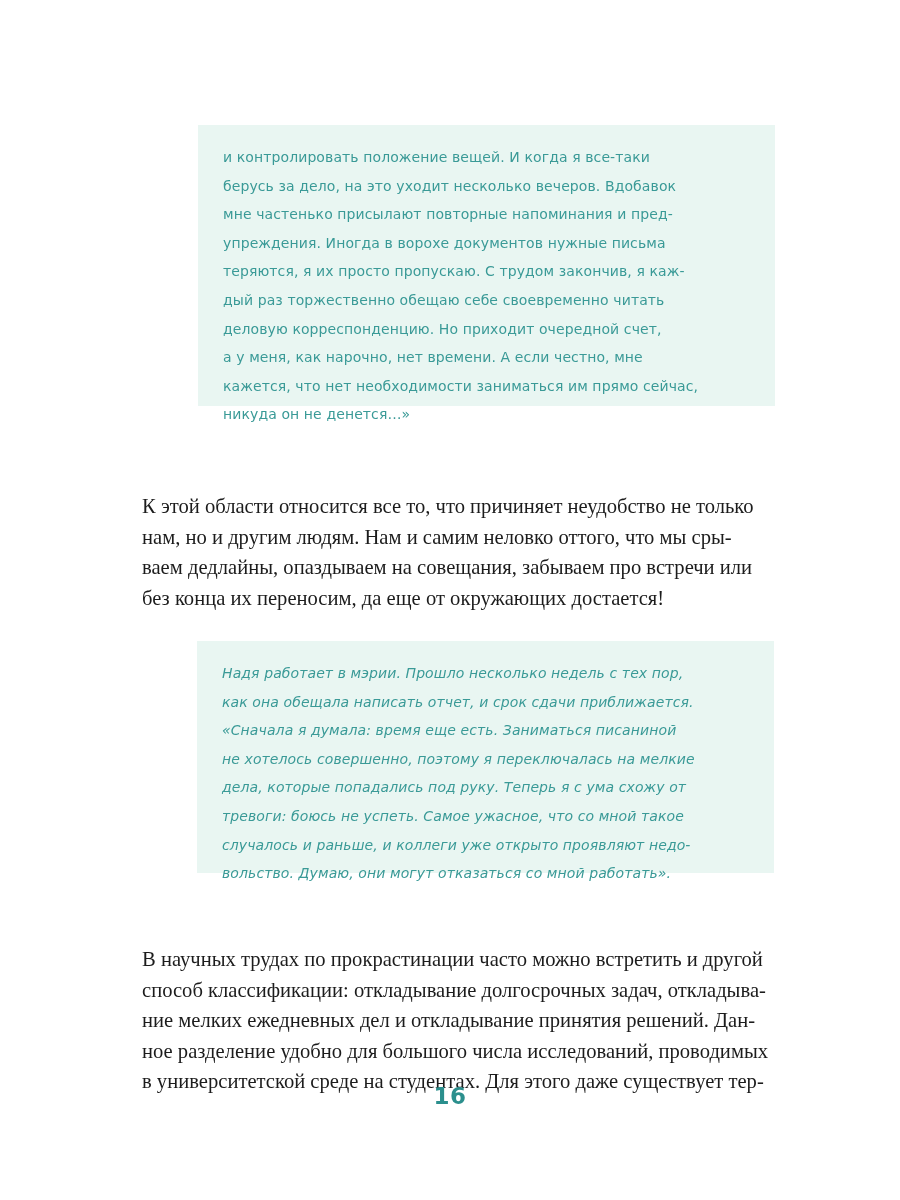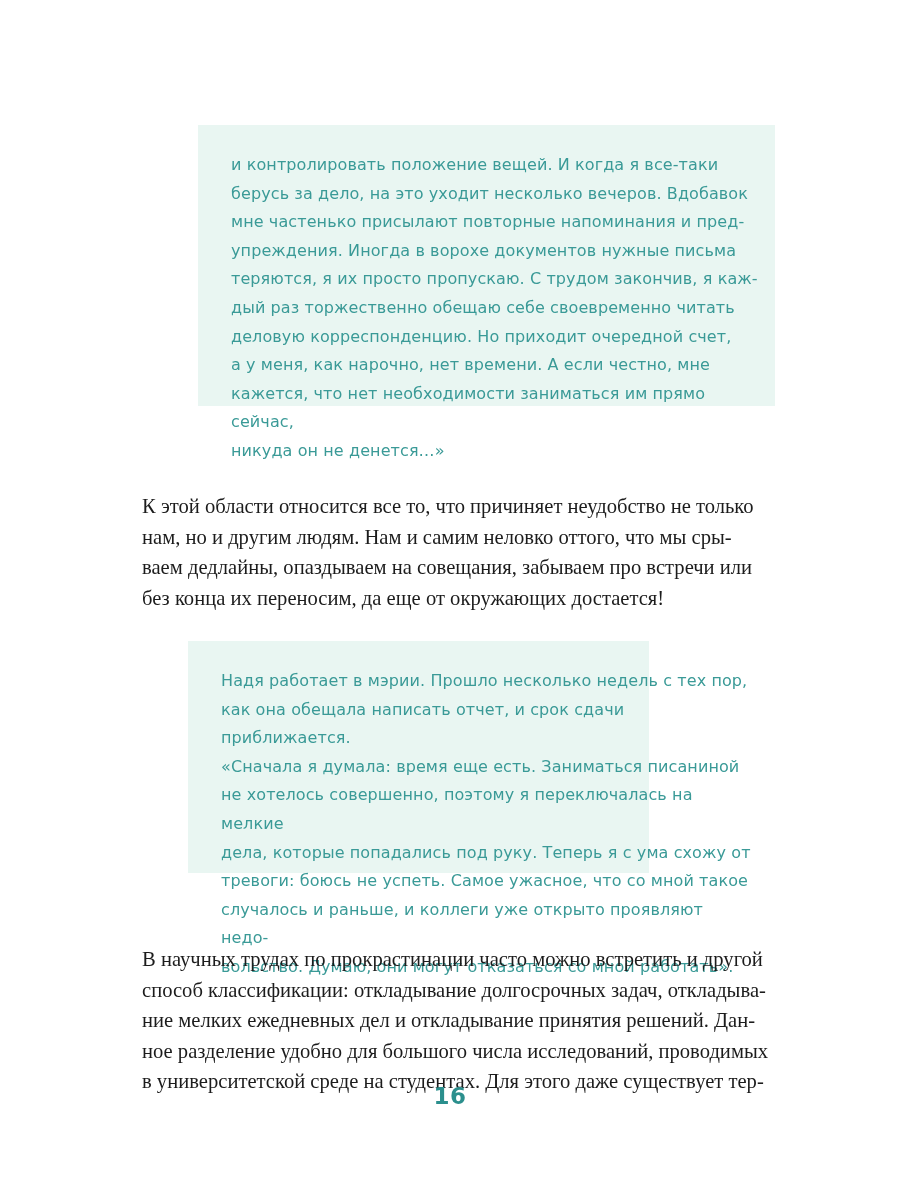--- a/index.html
+++ b/index.html
@@ -25,45 +25,46 @@
 
   
   .quote-box {
     position: absolute;
     background: #e9f6f2;
     box-sizing: border-box;
   }
   .quote-box .quote-text {
     font-family: "DejaVu Sans", "Liberation Sans", sans-serif;
     color: #3a9a97;
-    font-size: 16px;
+    font-size: 14px;
     line-height: 28.6px;
     letter-spacing: 0.1px;
     white-space: pre-line;
-    margin: 8px;
+    margin: 0;
   }
 
   #quote-box-1 {
     left: 198px;
     top: 125px;
     width: 577px;
     height: 281px;
   }
   #quote-box-1 .quote-text {
     position: absolute;
     left: 25px;
     top: 18px;
     width: 530px;
   }
 
   #quote-box-2 {
-    left: 188px;
+    left: 197px;
     top: 641px;
-    width: 461px;
+    width: 577px;
     height: 232px;
+    font-style: italic;
   }
   #quote-box-2 .quote-text {
     position: absolute;
     left: 25px;
     top: 18px;
     width: 530px;
   }
 
   
   .section-heading {

